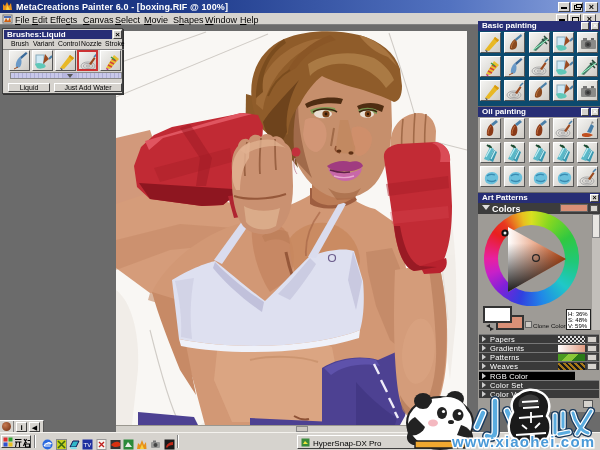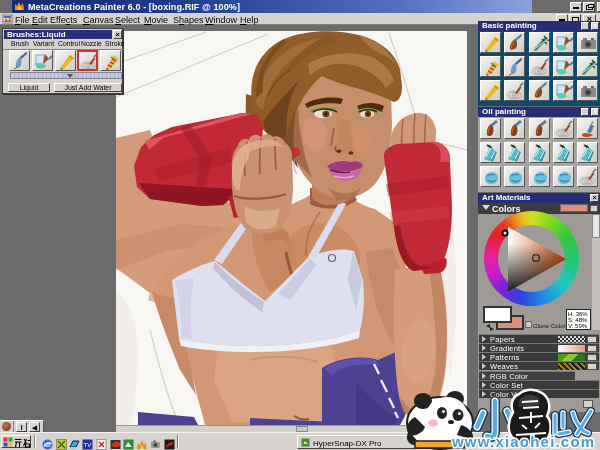--- a/index.html
+++ b/index.html
@@ -2,21 +2,21 @@
 <html><head><meta charset="utf-8"><style>
 *{margin:0;padding:0;box-sizing:border-box}
 body{font-family:"Liberation Sans",sans-serif}
 #s{position:relative;width:600px;height:450px;overflow:hidden;background:#6b6b6b;font-family:"Liberation Sans",sans-serif}
 .nv{background:#272e75;color:#fff;font-weight:bold}
 .btn{position:absolute;background:#d6d3ce;border-top:1px solid #fff;border-left:1px solid #fff;border-right:1px solid #404040;border-bottom:1px solid #404040;font-size:8px;text-align:center}
 span{white-space:nowrap}
 </style></head><body>
 <div id="s">
 
-<div style="position:absolute;left:12px;top:0;width:520px;height:13px;background:linear-gradient(90deg,#162c72 0%,#1e3a8a 30%,#5272c0 75%,#8aa2dc 100%)">
+<div style="position:absolute;left:0;top:0;width:600px;height:13px;background:linear-gradient(90deg,#162c72 0%,#1e3a8a 30%,#5272c0 75%,#8aa2dc 100%)">
  <svg width="11" height="10" style="position:absolute;left:2px;top:1px">
         <path d="M1 9 L1 3 L3 5 L5 1 L7 5 L9 2 L10 9Z" fill="#e8901a"></path>
         <path d="M4 9 L5 4 L7 7 L8 9Z" fill="#f8d040"></path>
       </svg>
  <span style="position:absolute;left:16px;top:1.5px;font-size:9px;font-weight:bold;color:#fff;letter-spacing:0.1px">MetaCreations Painter 6.0 - [boxing.RIF @ 100%]</span>
  <div class="btn" style="left:558px;top:2px;width:12px;height:10px">
         <div style="position:absolute;left:2px;bottom:2px;width:6px;height:2px;background:#000"></div>
       </div>
  <div class="btn" style="left:571px;top:2px;width:12px;height:10px">
         <div style="position:absolute;left:2px;top:2px;width:7px;height:5px;border:1px solid #000"></div>
@@ -429,21 +429,21 @@
         <g fill="none" stroke="#aaa">
           <ellipse cx="9" cy="14" rx="7" ry="4"></ellipse>
           <ellipse cx="9" cy="14" rx="4.5" ry="2.5"></ellipse>
           <ellipse cx="9" cy="14" rx="2" ry="1"></ellipse>
         </g>
         <path d="M10 12 L15 5 L16.5 6.5 L12 13Z" fill="#9a4a20"></path>
         <path d="M15 5 L18 2" stroke="#4a7fa8" stroke-width="1.6"></path>
       </svg></div>
 
 <div style="position:absolute;left:478px;top:193px;width:122px;height:219px;background:#9e9b96">
- <div class="nv" style="position:absolute;left:0;top:0;width:122px;height:10px;font-size:8px;padding-left:4px;line-height:10px">Art Materials</div>
+ <div class="nv" style="position:absolute;left:0;top:0;width:122px;height:10px;font-size:8px;padding-left:4px;line-height:10px">Art Patterns</div>
  <div class="btn" style="left:112px;top:1px;width:9px;height:8px;font-size:7px;line-height:6px;font-weight:bold">×</div>
  <div style="position:absolute;left:0;top:10px;width:122px;height:11px;background:#3c3c3c;color:#fff">
    <span style="position:absolute;left:4px;top:2px;width:0;height:0;border-top:5px solid #ddd;border-left:4px solid transparent;border-right:4px solid transparent"></span>
    <span style="position:absolute;left:14px;top:1px;font-size:9px;font-weight:bold">Colors</span>
    <div style="position:absolute;left:82px;top:1px;width:28px;height:8px;background:#d99077;border:1px solid #666"></div>
    <div style="position:absolute;left:112px;top:2px;width:8px;height:7px;background:#d6d3ce;border:1px solid #555"></div>
  </div>
  <div style="position:absolute;left:6px;top:18px;width:95px;height:95px;border-radius:50%;background:conic-gradient(from 0deg, #d8e020, #88d820 25deg, #30c840 60deg, #20c878 95deg, #20c8c8 130deg, #2088e8 165deg, #3040e0 195deg, #8020d8 225deg, #c820c8 250deg, #e820a0 270deg, #e82060 288deg, #e82020 305deg, #e83820 322deg, #e88020 335deg, #e8c020 348deg, #d8e020 360deg)"></div>
  <div style="position:absolute;left:20px;top:32px;width:67px;height:67px;border-radius:50%;background:#9e9b96"></div>
  <svg width="122" height="219" style="position:absolute;left:0;top:0">
@@ -494,21 +494,21 @@
       <span style="position:absolute;left:11px;letter-spacing:0.2px;white-space:nowrap">Patterns</span>
       <div style="position:absolute;left:79px;top:1px;width:27px;height:7px;background:linear-gradient(135deg,#4a9a20 0 30%,#8ac838 30% 60%,#2a7a18 60%)"></div>
       <div style="position:absolute;left:108px;top:1px;width:10px;height:7px;background:#d6d3ce;border:1px solid #555"></div>
     </div>
 <div style="position:absolute;left:479px;top:361px;width:120px;height:9px;background:#3a3a3a;border-top:1px solid #777;color:#fff;font-size:7.5px;line-height:9px">
       <span style="position:absolute;left:3px;top:1px;width:0;height:0;border-left:4px solid #ccc;border-top:3px solid transparent;border-bottom:3px solid transparent"></span>
       <span style="position:absolute;left:11px;letter-spacing:0.2px;white-space:nowrap">Weaves</span>
       <div style="position:absolute;left:79px;top:1px;width:27px;height:7px;background:repeating-linear-gradient(45deg,#a87818 0 2px,#1a1a1a 2px 4px) , linear-gradient(#333,#333)"></div>
       <div style="position:absolute;left:108px;top:1px;width:10px;height:7px;background:#d6d3ce;border:1px solid #555"></div>
     </div>
-<div style="position:absolute;left:479px;top:371px;width:96px;height:9px;background:#404040;border-top:1px solid #777;color:#fff;font-size:7.5px;line-height:9px">
+<div style="position:absolute;left:479px;top:371px;width:96px;height:9px;background:#000000;border-top:1px solid #777;color:#fff;font-size:7.5px;line-height:9px">
       <span style="position:absolute;left:3px;top:1px;width:0;height:0;border-left:4px solid #ccc;border-top:3px solid transparent;border-bottom:3px solid transparent"></span>
       <span style="position:absolute;left:11px;letter-spacing:0.2px;white-space:nowrap">RGB Color</span>
     </div>
 <div style="position:absolute;left:479px;top:380px;width:120px;height:9px;background:#3a3a3a;border-top:1px solid #777;color:#fff;font-size:7.5px;line-height:9px">
       <span style="position:absolute;left:3px;top:1px;width:0;height:0;border-left:4px solid #ccc;border-top:3px solid transparent;border-bottom:3px solid transparent"></span>
       <span style="position:absolute;left:11px;letter-spacing:0.2px;white-space:nowrap">Color Set</span>
     </div>
 <div style="position:absolute;left:479px;top:389px;width:120px;height:9px;background:#3a3a3a;border-top:1px solid #777;color:#fff;font-size:7.5px;line-height:9px">
       <span style="position:absolute;left:3px;top:1px;width:0;height:0;border-left:4px solid #ccc;border-top:3px solid transparent;border-bottom:3px solid transparent"></span>
       <span style="position:absolute;left:11px;letter-spacing:0.2px;white-space:nowrap">Color Varia</span>

